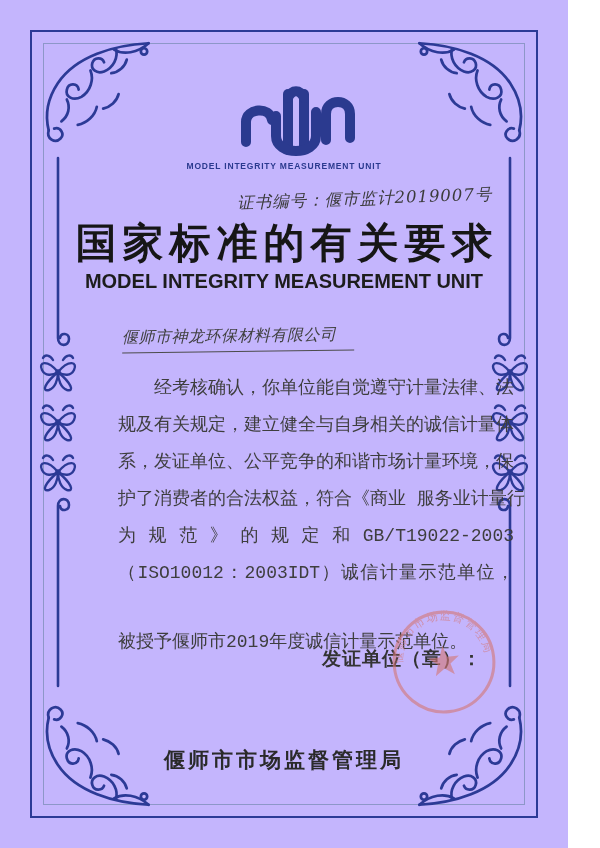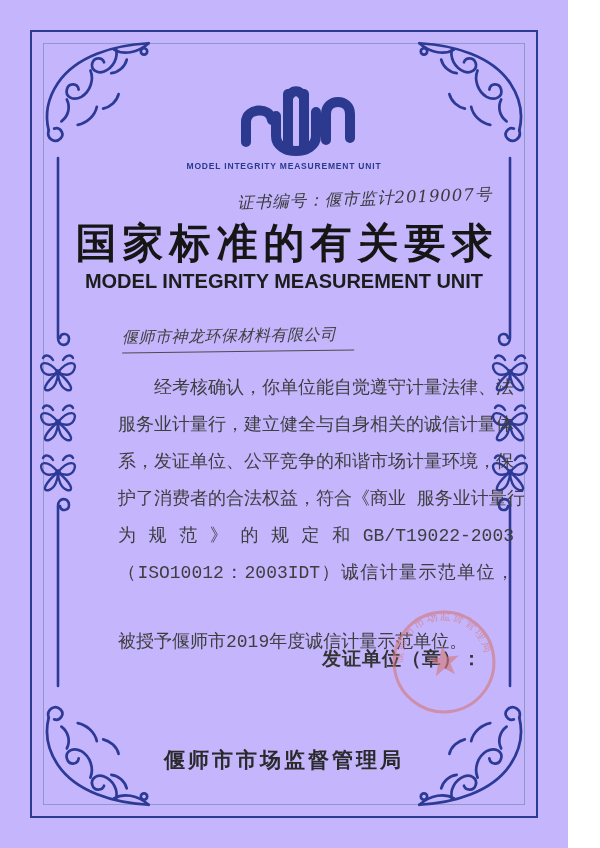--- a/index.html
+++ b/index.html
@@ -152,21 +152,21 @@
 
   <div class="cert-no"><span>证书编号：</span><span>偃市监计2019007号</span></div>
 
   <div class="title-cn">国家标准的有关要求</div>
   <div class="title-en">MODEL INTEGRITY MEASUREMENT UNIT</div>
 
   <div class="awardee">偃师市神龙环保材料有限公司</div>
 
   <div class="body-text">
     <div class="body-line first">经考核确认，你单位能自觉遵守计量法律、法</div>
-    <div class="body-line">服务业计量行，建立健全与自身相关的诚信计量体</div>
+    <div class="body-line">规及有关规定，建立健全与自身相关的诚信计量体</div>
     <div class="body-line">系，发证单位、公平竞争的和谐市场计量环境，保</div>
     <div class="body-line">护了消费者的合法权益，符合《商业 服务业计量行</div>
     <div class="body-line">为规范》的规定和GB/T19022-2003</div>
     <div class="body-line">（ISO10012：2003IDT）诚信计量示范单位，</div>
     <div class="body-line last">被授予偃师市2019年度诚信计量示范单位。</div>
   </div>
 
   <div class="issuer-label">发证单位（章）：</div>
 
   <svg class="seal" viewBox="0 0 110 110">

